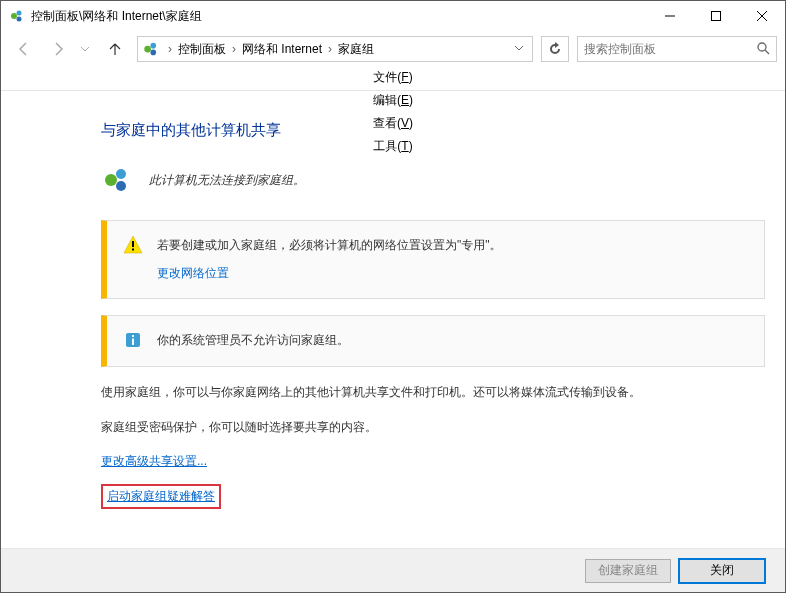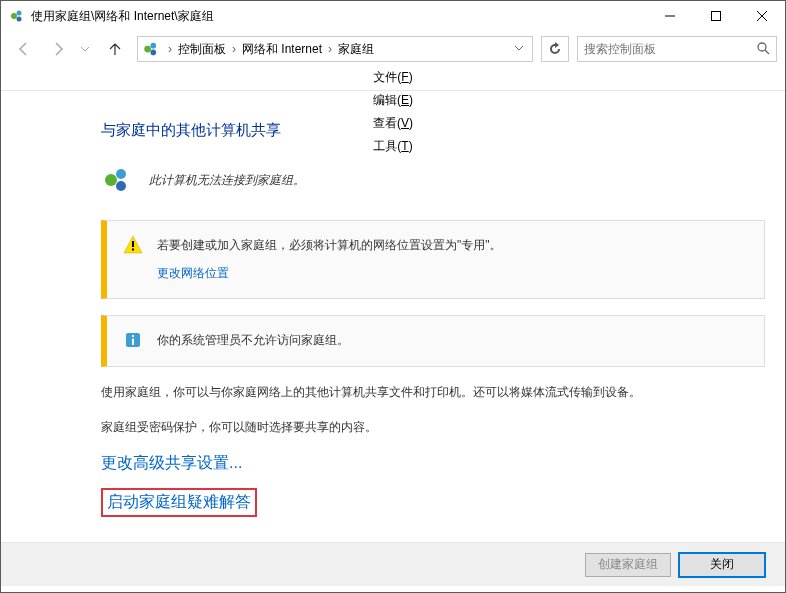--- a/index.html
+++ b/index.html
@@ -34,40 +34,40 @@
     .status-row { display: flex; align-items: center; gap: 16px; margin-bottom: 24px; }
     .status-icon { width: 32px; height: 32px; flex-shrink: 0; }
     .status-text { font-size: 12px; color: #333; font-style: italic; }
     
     .notice-box { border-left: 6px solid #f7b500; background: #fafafa; border-top: 1px solid #ddd; border-right: 1px solid #ddd; border-bottom: 1px solid #ddd; padding: 14px 16px; margin-bottom: 16px; display: flex; gap: 14px; align-items: flex-start; }
     .notice-icon { width: 20px; height: 20px; flex-shrink: 0; }
     .notice-content { font-size: 12px; color: #333; line-height: 1.8; }
     .notice-link { color: #0066cc; cursor: pointer; display: inline-block; margin-top: 6px; text-align: center; }
     
     .body-text { font-size: 12px; color: #333; margin-bottom: 16px; line-height: 1.6; }
-    .link { color: #0066cc; cursor: pointer; font-size: 16px; display: inline-block; margin-bottom: 14px; }
+    .link { color: #0066cc; cursor: pointer; font-size: 12px; display: inline-block; margin-bottom: 14px; text-decoration: underline; }
     .highlighted { border: 2px solid #d9363e; padding: 2px 4px; }
     
-    .footer { height: 44px; border-top: 1px solid #e5e5e5; display: flex; align-items: center; justify-content: flex-end; padding: 0 20px; gap: 8px; background: #f0f0f0; position: absolute; bottom: 7px; left: 1px; right: 1px; width: 784px; }
+    .footer { height: 44px; border-top: 1px solid #e5e5e5; display: flex; align-items: center; justify-content: flex-end; padding: 0 20px; gap: 8px; background: #f0f0f0; position: absolute; bottom: 1px; left: 1px; right: 1px; width: 784px; }
     .footer-btn { min-width: 86px; height: 24px; border: 1px solid #adadad; background: #e1e1e1; font-size: 12px; cursor: pointer; padding: 0 12px; }
     .footer-btn:disabled { color: #888; cursor: default; }
     .footer-btn.primary { border: 1px solid #0078d7; background: #e1e1e1; outline: 1px solid #0078d7; }
   </style>
 </head>
 <body>
 
 <div class="titlebar">
   <div class="titlebar-icon">
     <svg viewBox="0 0 16 16">
         <circle cx="5" cy="8" r="3" fill="#5bb030"></circle>
         <circle cx="10" cy="5" r="2.5" fill="#3b9fd6"></circle>
         <circle cx="10" cy="11" r="2.5" fill="#2d6bb5"></circle>
       </svg>
   </div>
-  <div class="titlebar-title">使用家庭组\网络和 Internet\家庭组</div>
+  <div class="titlebar-title">控制面板\网络和 Internet\家庭组</div>
   <div class="window-controls">
     <div class="win-btn">
       <svg width="10" height="10" viewBox="0 0 10 10">
           <line x1="0" y1="5" x2="10" y2="5" stroke="#000" stroke-width="1"></line>
         </svg>
     </div>
     <div class="win-btn">
       <svg width="10" height="10" viewBox="0 0 10 10">
           <rect x="0.5" y="0.5" width="9" height="9" fill="none" stroke="#000" stroke-width="1"></rect>
         </svg>

